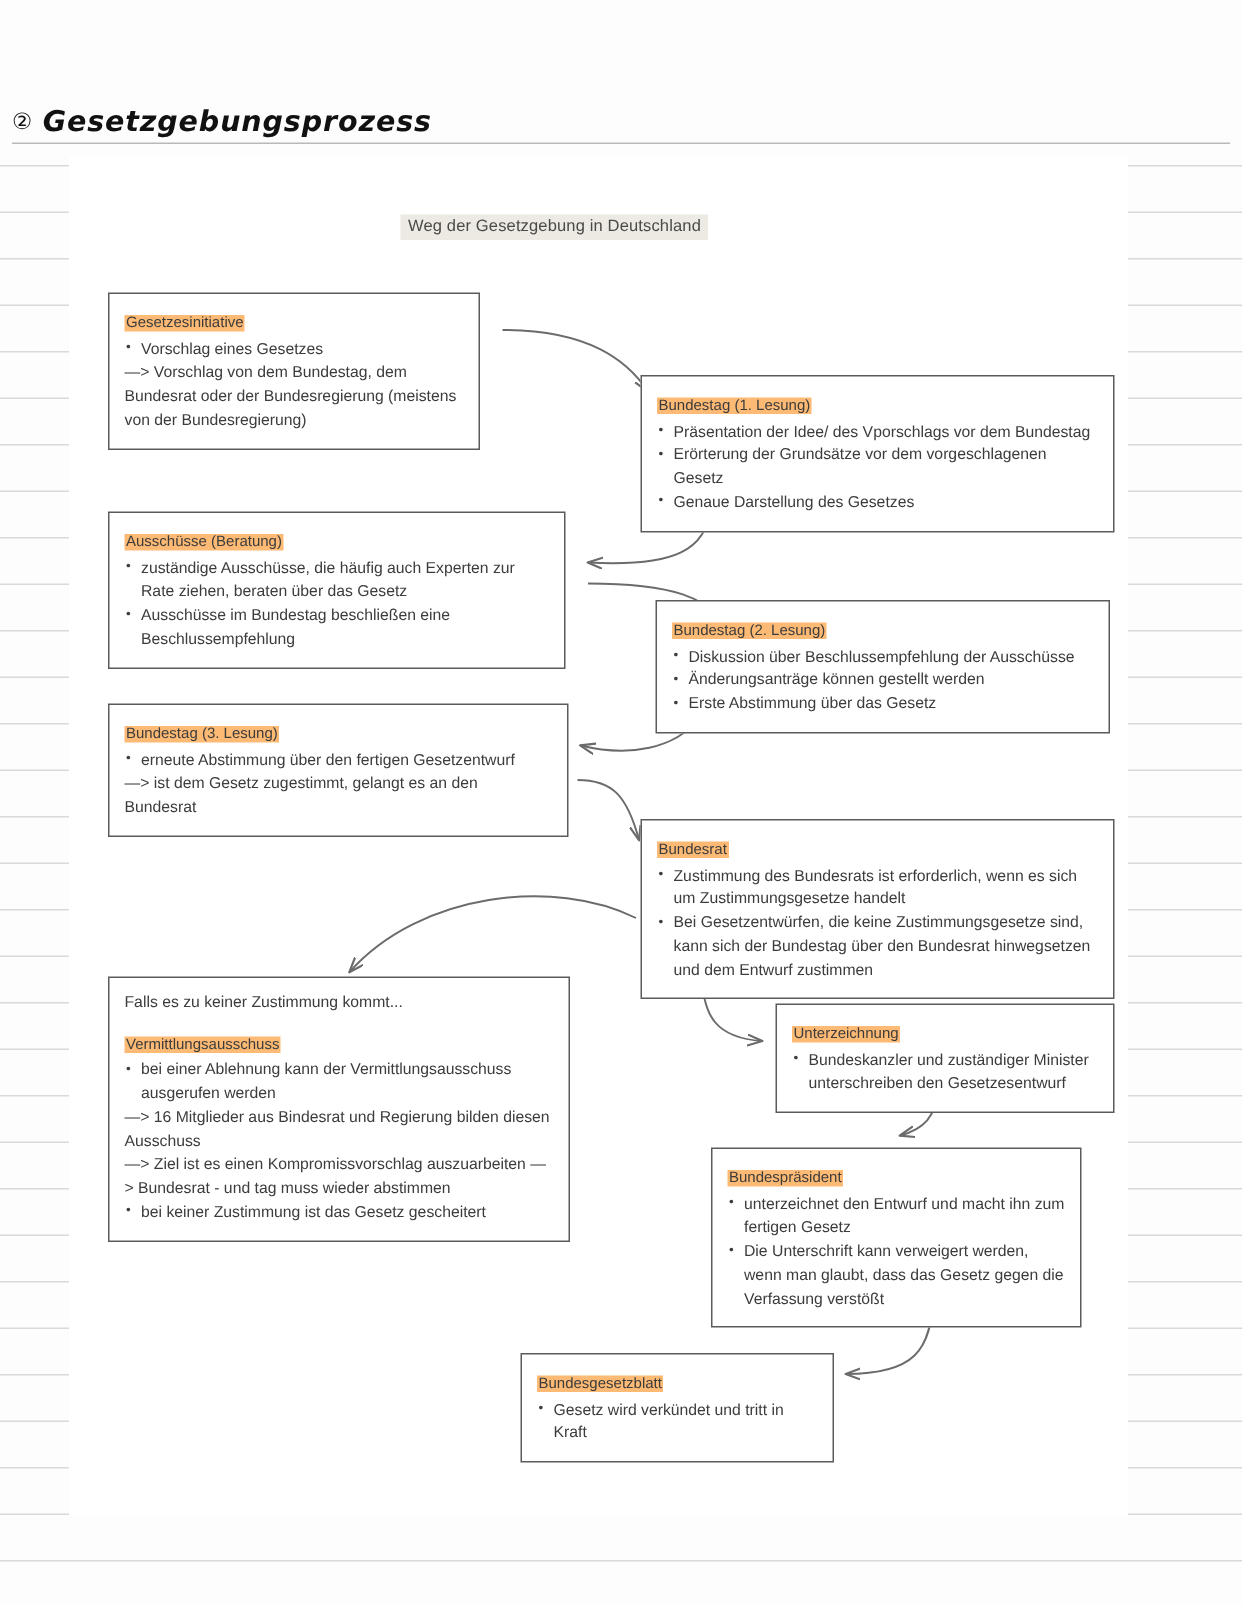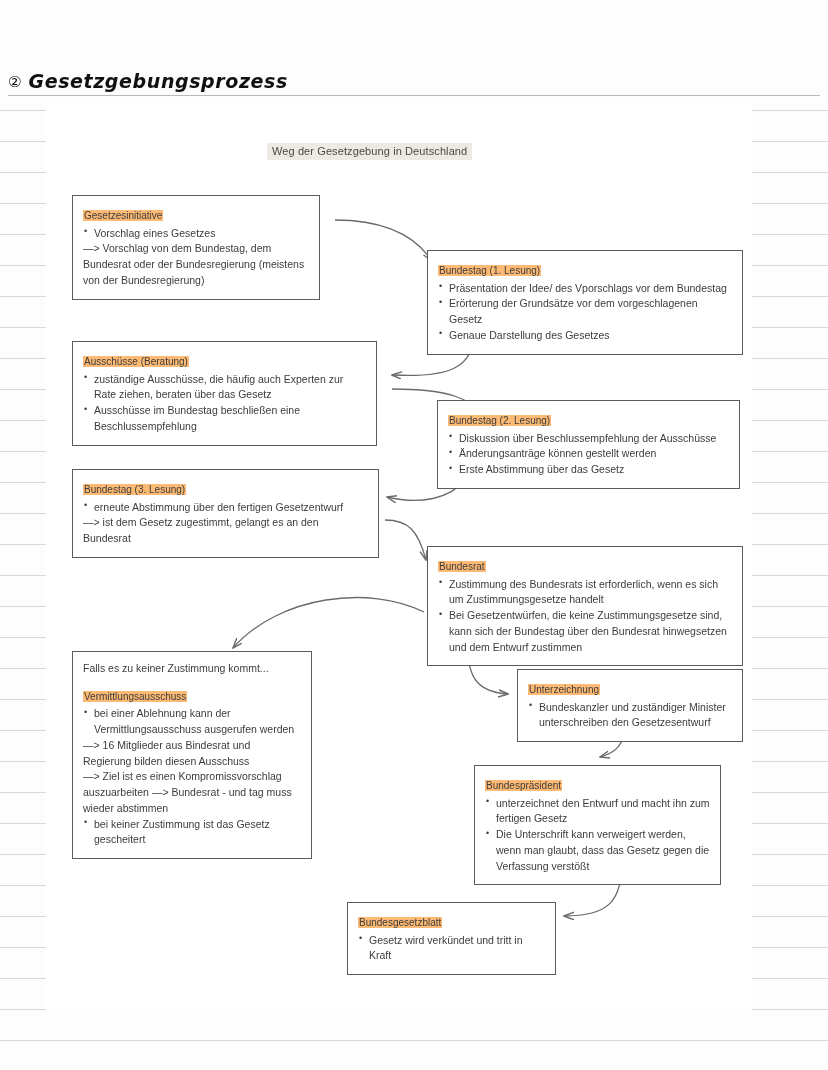--- a/index.html
+++ b/index.html
@@ -154,21 +154,21 @@
   }
   .node ul li.noindent::before { content: ""; }
 
   
   #node-gesetzesinitiative { left: 72px;  top: 195px; width: 248px; }
   #node-bundestag1        { left: 427px; top: 250px; width: 316px; }
   #node-ausschuesse       { left: 72px;  top: 341px; width: 305px; }
   #node-bundestag2        { left: 437px; top: 400px; width: 303px; }
   #node-bundestag3        { left: 72px;  top: 469px; width: 307px; }
   #node-bundesrat         { left: 427px; top: 546px; width: 316px; }
-  #node-vermittlung       { left: 72px;  top: 651px; width: 240px; }
+  #node-vermittlung       { left: 72px;  top: 651px; width: 308px; }
   #node-unterzeichnung    { left: 517px; top: 669px; width: 226px; }
   #node-bundespraesident  { left: 474px; top: 765px; width: 247px; }
   #node-bundesgesetzblatt { left: 331px; top: 902px; width: 209px; margin-left: 16px; }
 </style>
 </head>
 <body>
 
 <div id="paper">
   <div id="rules">
       <div class="rule" style="top: 110px;"></div>

